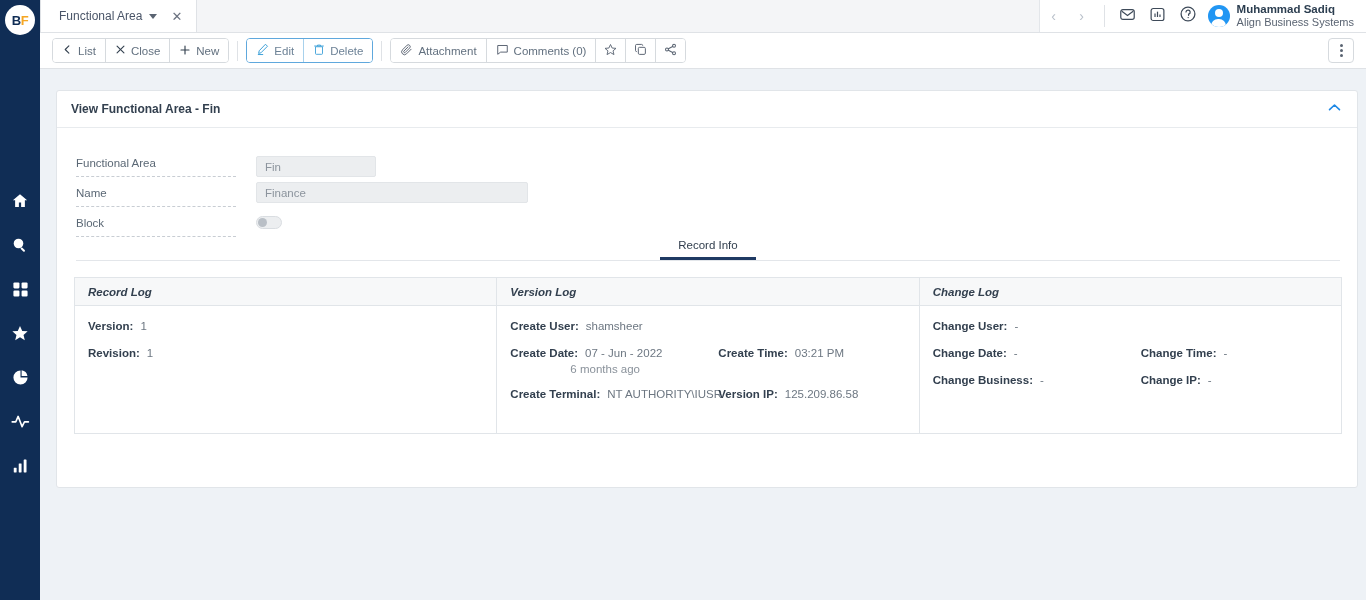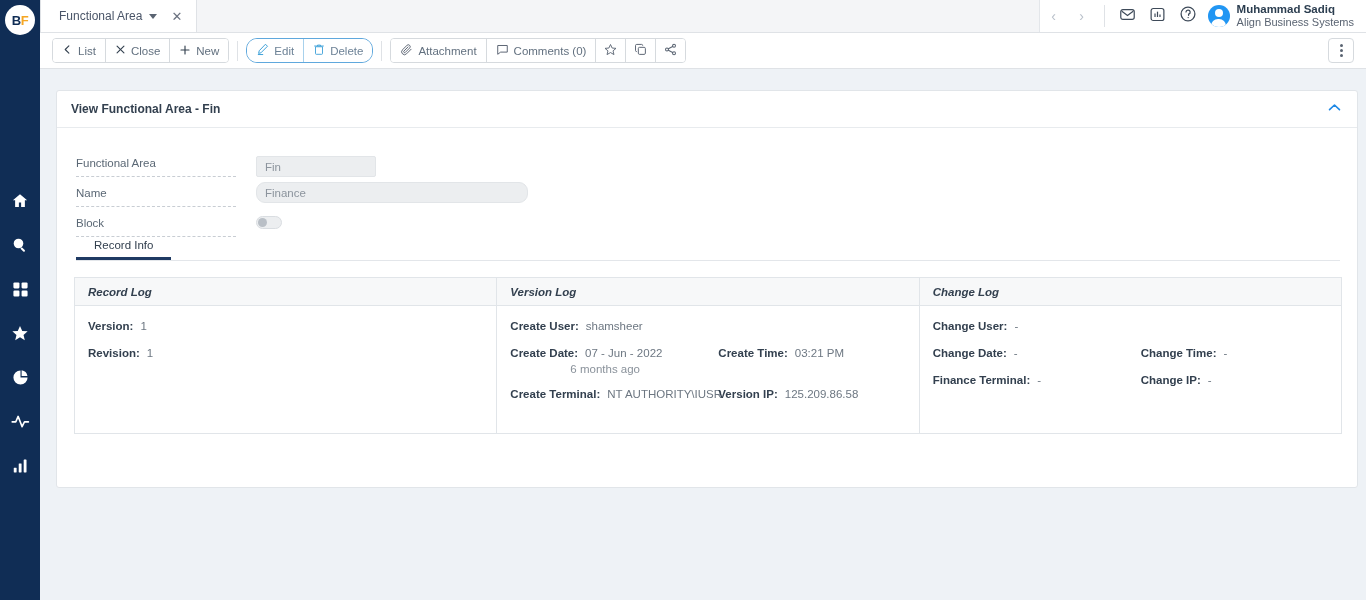--- a/index.html
+++ b/index.html
@@ -109,21 +109,21 @@
     background: #ffffff;
     border-bottom: 1px solid #dfe2e6;
     display: flex; align-items: center;
     padding: 0 12px;
   }
   .btngroup {
     display: flex; align-items: center;
     border: 1px solid #d6dade; border-radius: 4px;
     overflow: hidden; height: 25px;
   }
-  .btngroup.accent { border-color: #5fa8dd; border-radius: 11px; }
+  .btngroup.accent { border-color: #5fa8dd; }
   .tbtn {
     display: flex; align-items: center; gap: 5px;
     height: 100%; padding: 0 9px;
     font-size: 11.5px; color: #62707f;
     background: #fff; cursor: pointer;
     border-right: 1px solid #d6dade;
     white-space: nowrap;
   }
   .btngroup.accent .tbtn { border-right-color: #a8d1ec; color: #6d8296; }
   .tbtn:last-child { border-right: none; }
@@ -168,39 +168,40 @@
     margin-left: 20px;
     background: #eceef0;
     border: 1px solid #e2e5e8;
     border-radius: 2px;
     height: 21px;
     display: flex; align-items: center;
     padding: 0 8px;
     font-size: 11.5px; color: #8c949d;
   }
   #fa-input { width: 120px; margin-top: 8px; }
-  #name-input { width: 272px; border-radius: 9px; }
+  #name-input { width: 272px; }
   .toggle {
     margin-left: 20px;
     width: 26px; height: 13px; border-radius: 8px;
     background: #eceef0; border: 1px solid #d9dde1;
     position: relative; cursor: pointer;
   }
   .toggle .knob {
     position: absolute; left: 1px; top: 1px;
     width: 9px; height: 9px; border-radius: 50%;
     background: #b9bfc6;
   }
 
   
   #tabs {
     margin: 0 0 0 19px;
     border-bottom: 1px solid #e3e6ea;
     height: 28px; display: flex; align-items: stretch;
     width: 1264px;
+    justify-content: center;
   }
   .ptab {
     padding: 0 18px; font-size: 11.5px; color: #5b6875;
     display: flex; align-items: center; cursor: pointer;
     border-bottom: 3px solid transparent;
   }
   .ptab.active { border-bottom-color: #1f3a63; color: #33404f; }
 
   
   #logs {
@@ -547,21 +548,21 @@
               <span class="lkey">Change Date:</span>
               <span class="lval">-</span>
             </span>
             <span class="lgroup">
               <span class="lkey">Change Time:</span>
               <span class="lval">-</span>
             </span>
           </div>
           <div class="logline">
             <span class="lgroup g1">
-              <span class="lkey">Finance Terminal:</span>
+              <span class="lkey">Change Business:</span>
               <span class="lval">-</span>
             </span>
             <span class="lgroup">
               <span class="lkey">Change IP:</span>
               <span class="lval">-</span>
             </span>
           </div>
         </div>
       </div>
 

